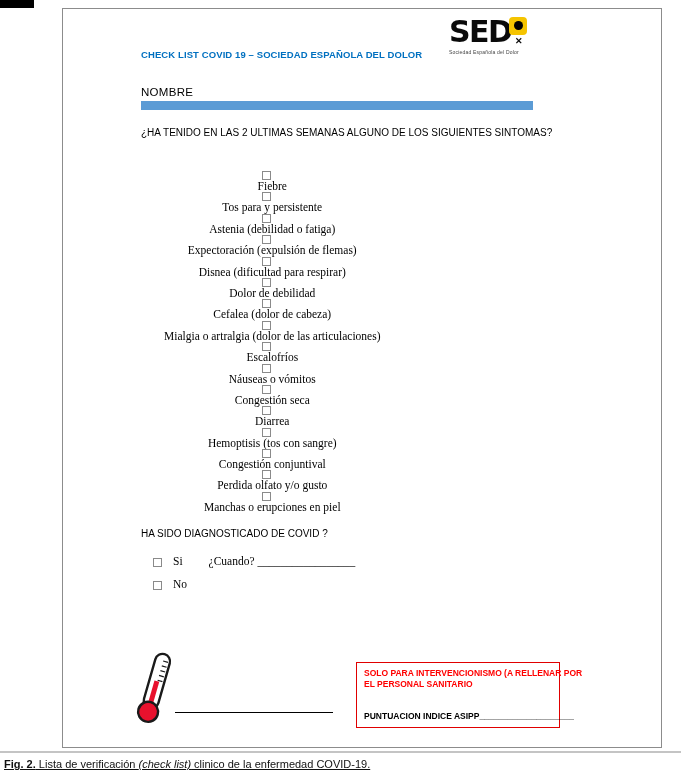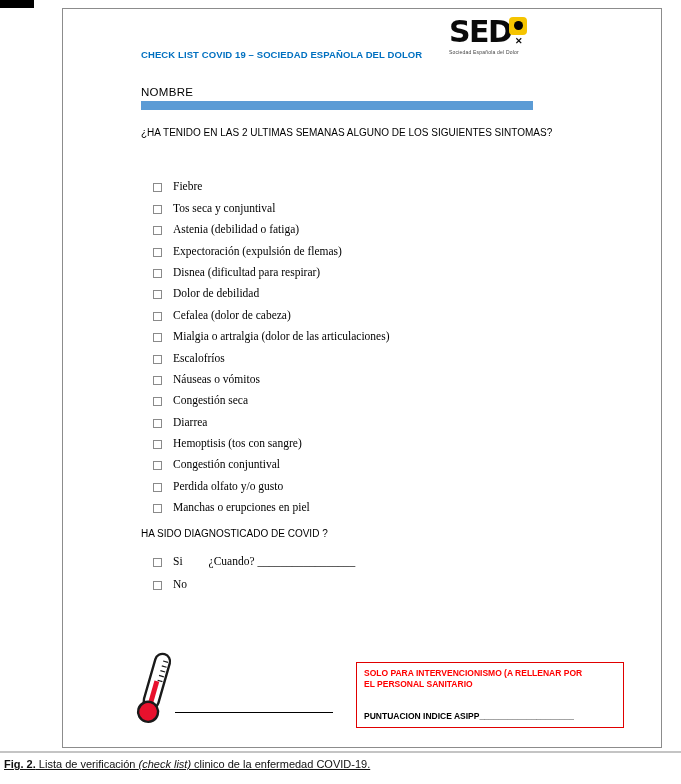--- a/index.html
+++ b/index.html
@@ -20,34 +20,34 @@
   .logo-badge-dot { position:absolute; left:5px; top:4px; width:9px; height:9px; background:#000; border-radius:50%; }
   .logo-x { position:absolute; left:66px; top:19px; font-size:9px; font-weight:bold; color:#0a0a0a; }
   .logo-tagline { font-size:5px; color:#444; margin-top:2px; letter-spacing:0.2px; white-space:nowrap; }
 
   .name-label { position:absolute; left:78px; top:77px; font-size:11.5px; color:#000; letter-spacing:0.3px; }
   .name-bar { position:absolute; left:78px; top:92px; width:392px; height:9px; background:#5B9BD5; }
 
   .question { position:absolute; left:78px; top:114px; width:412px; font-size:10px; line-height:19px; color:#000; }
 
   .symptom-list { position:absolute; left:90px; top:162px; display:flex; flex-direction:column; }
-  .symptom-row { display:flex; align-items:flex-end; height:21.4px; }
+  .symptom-row { display:flex; align-items:center; height:21.4px;flex-direction:column; }
   .checkbox { width:9px; height:9px; border:1px solid #8a8a8a; background:#fff; flex:0 0 auto; }
   .serif-label { margin-left:11px; font-family:"Liberation Serif", serif; font-size:11.5px; color:#000; white-space:nowrap; }
 
   .diag-question { position:absolute; left:78px; top:519px; font-size:10px; color:#000; }
   .diag-row { position:absolute; left:90px; display:flex; align-items:flex-end; }
   .diag-row.yes { top:546px; }
   .diag-row.no  { top:569px; }
   .cuando { margin-left:26px; font-family:"Liberation Serif", serif; font-size:11.5px; color:#000; white-space:nowrap; }
 
   .thermometer { position:absolute; left:76px; top:643px; width:40px; height:76px; transform:rotate(16deg); }
   .signature-line { position:absolute; left:112px; top:668px; width:158px; height:36px; border-bottom:1.4px solid #000; }
 
-  .red-box { position:absolute; left:293px; top:653px; width:268px; height:66px; border:1px solid #e00000; background:#fff; padding:5px 7px 6px 7px; display:flex; flex-direction:column; justify-content:space-between; }
+  .red-box { position:absolute; left:293px; top:653px; width:204px; height:66px; border:1px solid #e00000; background:#fff; padding:5px 7px 6px 7px; display:flex; flex-direction:column; justify-content:space-between; }
   .red-box-title { color:#f00; font-weight:bold; font-size:8.5px; line-height:10.5px; width:222px; }
   .red-box-score { color:#000; font-weight:bold; font-size:8.5px; white-space:nowrap; }
 
   .caption-rule { position:absolute; left:0; top:751px; width:681px; height:2px; background:#c4c4c4; }
   .caption { position:absolute; left:4px; top:758px; font-size:11px; color:#111;text-decoration:underline; }
   .cap-bold { font-weight:bold; }
   .cap-italic { font-style:italic; }
 </style>
 </head>
 <body>
@@ -74,21 +74,21 @@
 
     <div class="question">¿HA TENIDO EN LAS 2 ULTIMAS SEMANAS ALGUNO DE LOS SIGUIENTES SINTOMAS?</div>
 
     <div class="symptom-list">
         <div class="symptom-row">
           <span class="checkbox"></span>
           <span class="serif-label">Fiebre</span>
         </div>
         <div class="symptom-row">
           <span class="checkbox"></span>
-          <span class="serif-label">Tos seca y conjuntival</span>
+          <span class="serif-label">Tos para y persistente</span>
         </div>
         <div class="symptom-row">
           <span class="checkbox"></span>
           <span class="serif-label">Astenia (debilidad o fatiga)</span>
         </div>
         <div class="symptom-row">
           <span class="checkbox"></span>
           <span class="serif-label">Expectoración (expulsión de flemas)</span>
         </div>
         <div class="symptom-row">

